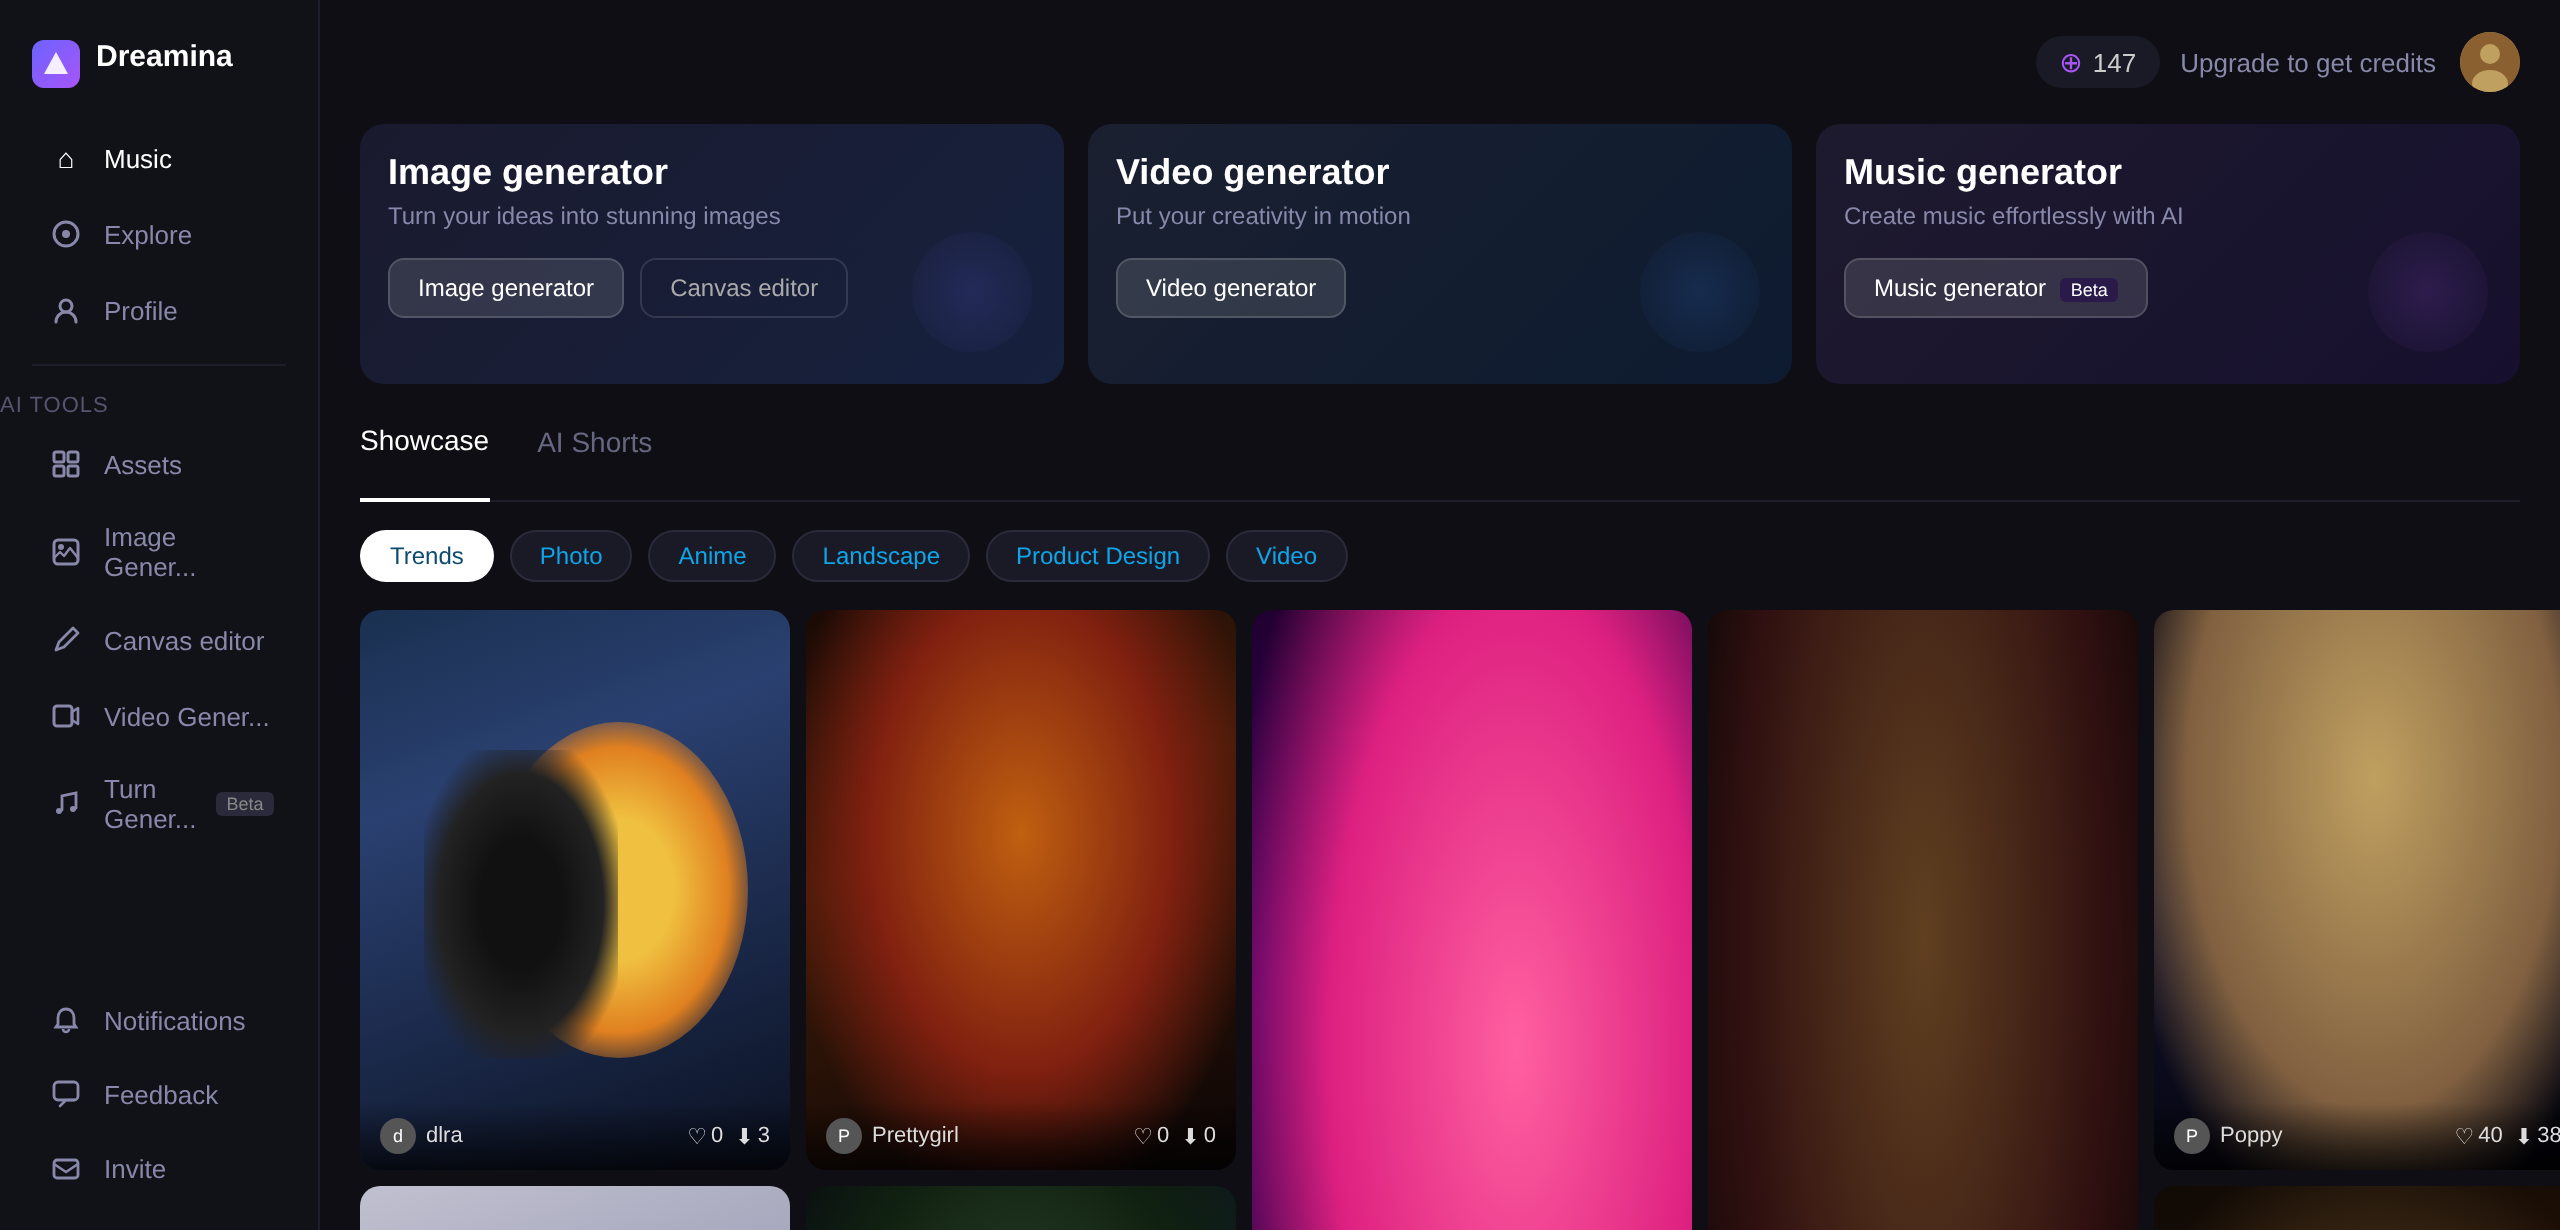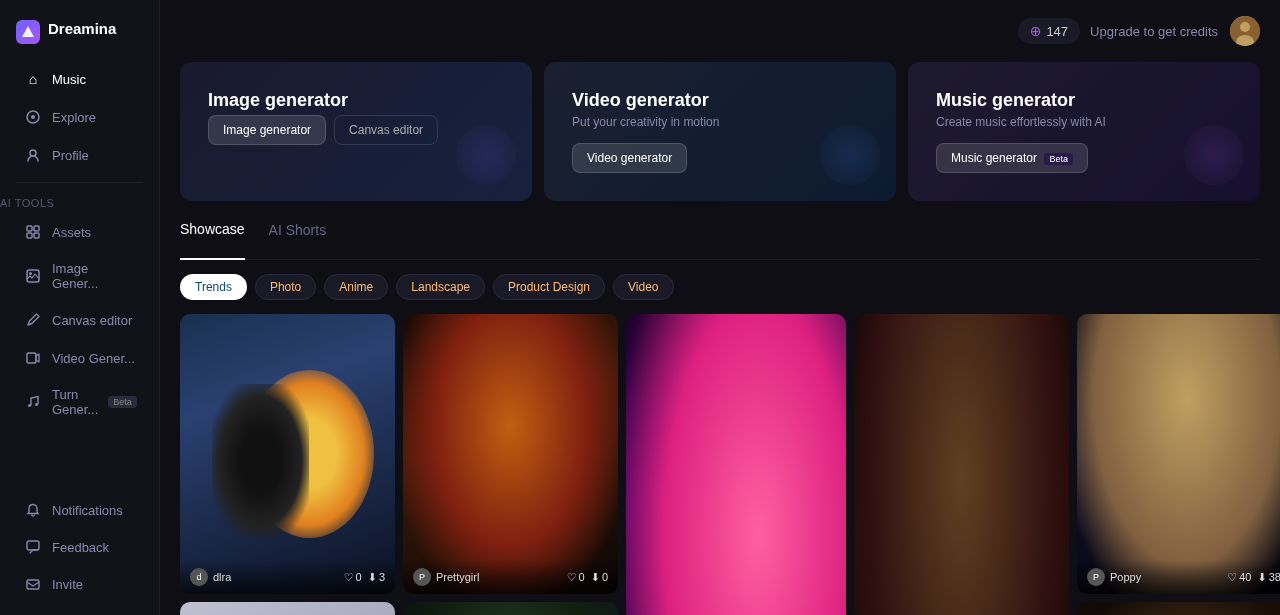--- a/index.html
+++ b/index.html
@@ -149,21 +149,21 @@
 
     
     .generator-cards {
       display: flex;
       gap: 12px;
       margin-bottom: 20px;
     }
     .gen-card {
       flex: 1;
       border-radius: 12px;
-      padding: 28px;
+      padding: 14px;
       position: relative;
       overflow: hidden;
       min-height: 130px;
     }
     .gen-card-image { background: linear-gradient(135deg, #1a1a2e, #16213e); }
     .gen-card-video { background: linear-gradient(135deg, #1a2030, #0d1b30); }
     .gen-card-music { background: linear-gradient(135deg, #1e1a2e, #16102e); }
     .gen-card-title {
       font-size: 18px;
       font-weight: 700;
@@ -245,21 +245,21 @@
       font-size: 12px;
       cursor: pointer;
       border: 1px solid transparent;
     }
     .chip-active {
       background: #fff;
       color: #0c4a6e;
     }
     .chip-inactive {
       background: #1a1a26;
-      color: #fdba74;
+      color: #0ea5e9;
       border-color: #2a2a3a;
     }
 
     
     .gallery-grid {
       display: grid;
       grid-template-columns: 215px 215px 220px 215px 220px;
       grid-template-rows: 280px 260px;
       gap: 8px;
     }
@@ -543,20 +543,21 @@
         <ellipse cx="15" cy="26" rx="9" ry="7" fill="#c0a060"></ellipse>
       </svg>
     </div>
   </div>
 
   <div class="generator-cards">
 
     <div class="gen-card gen-card-image">
       <div class="gen-card-deco deco-image"></div>
       <div class="gen-card-title">Image generator</div>
+      <div class="gen-card-subtitle">Turn your ideas into stunning images</div>
       <div class="gen-card-buttons">
         <button class="gen-btn-primary">Image generator</button>
         <button class="gen-btn-secondary">Canvas editor</button>
       </div>
     </div>
 
     <div class="gen-card gen-card-video">
       <div class="gen-card-deco deco-video"></div>
       <div class="gen-card-title">Video generator</div>
       <div class="gen-card-subtitle">Put your creativity in motion</div>

